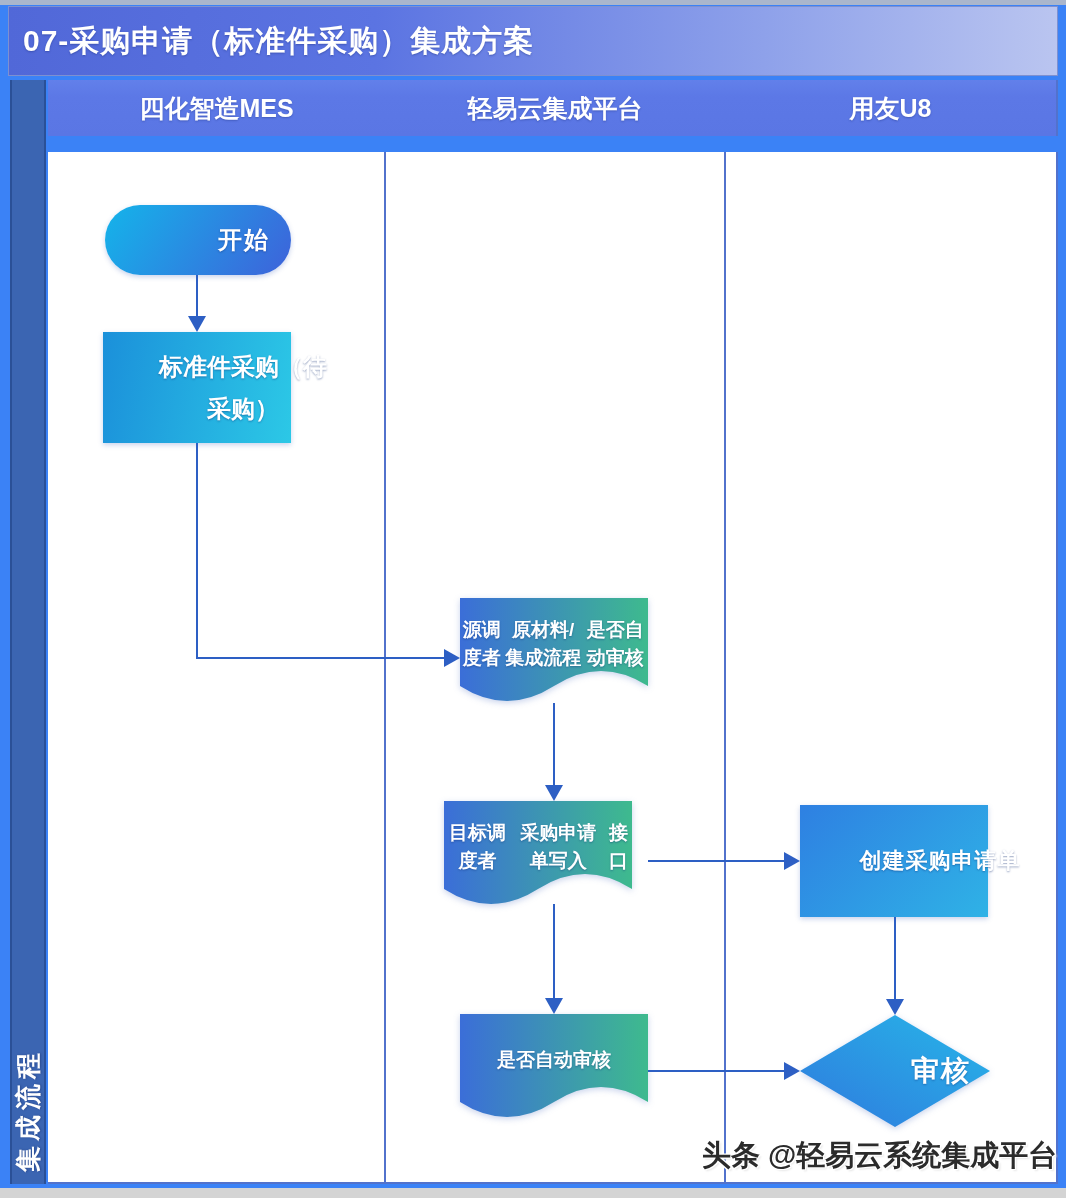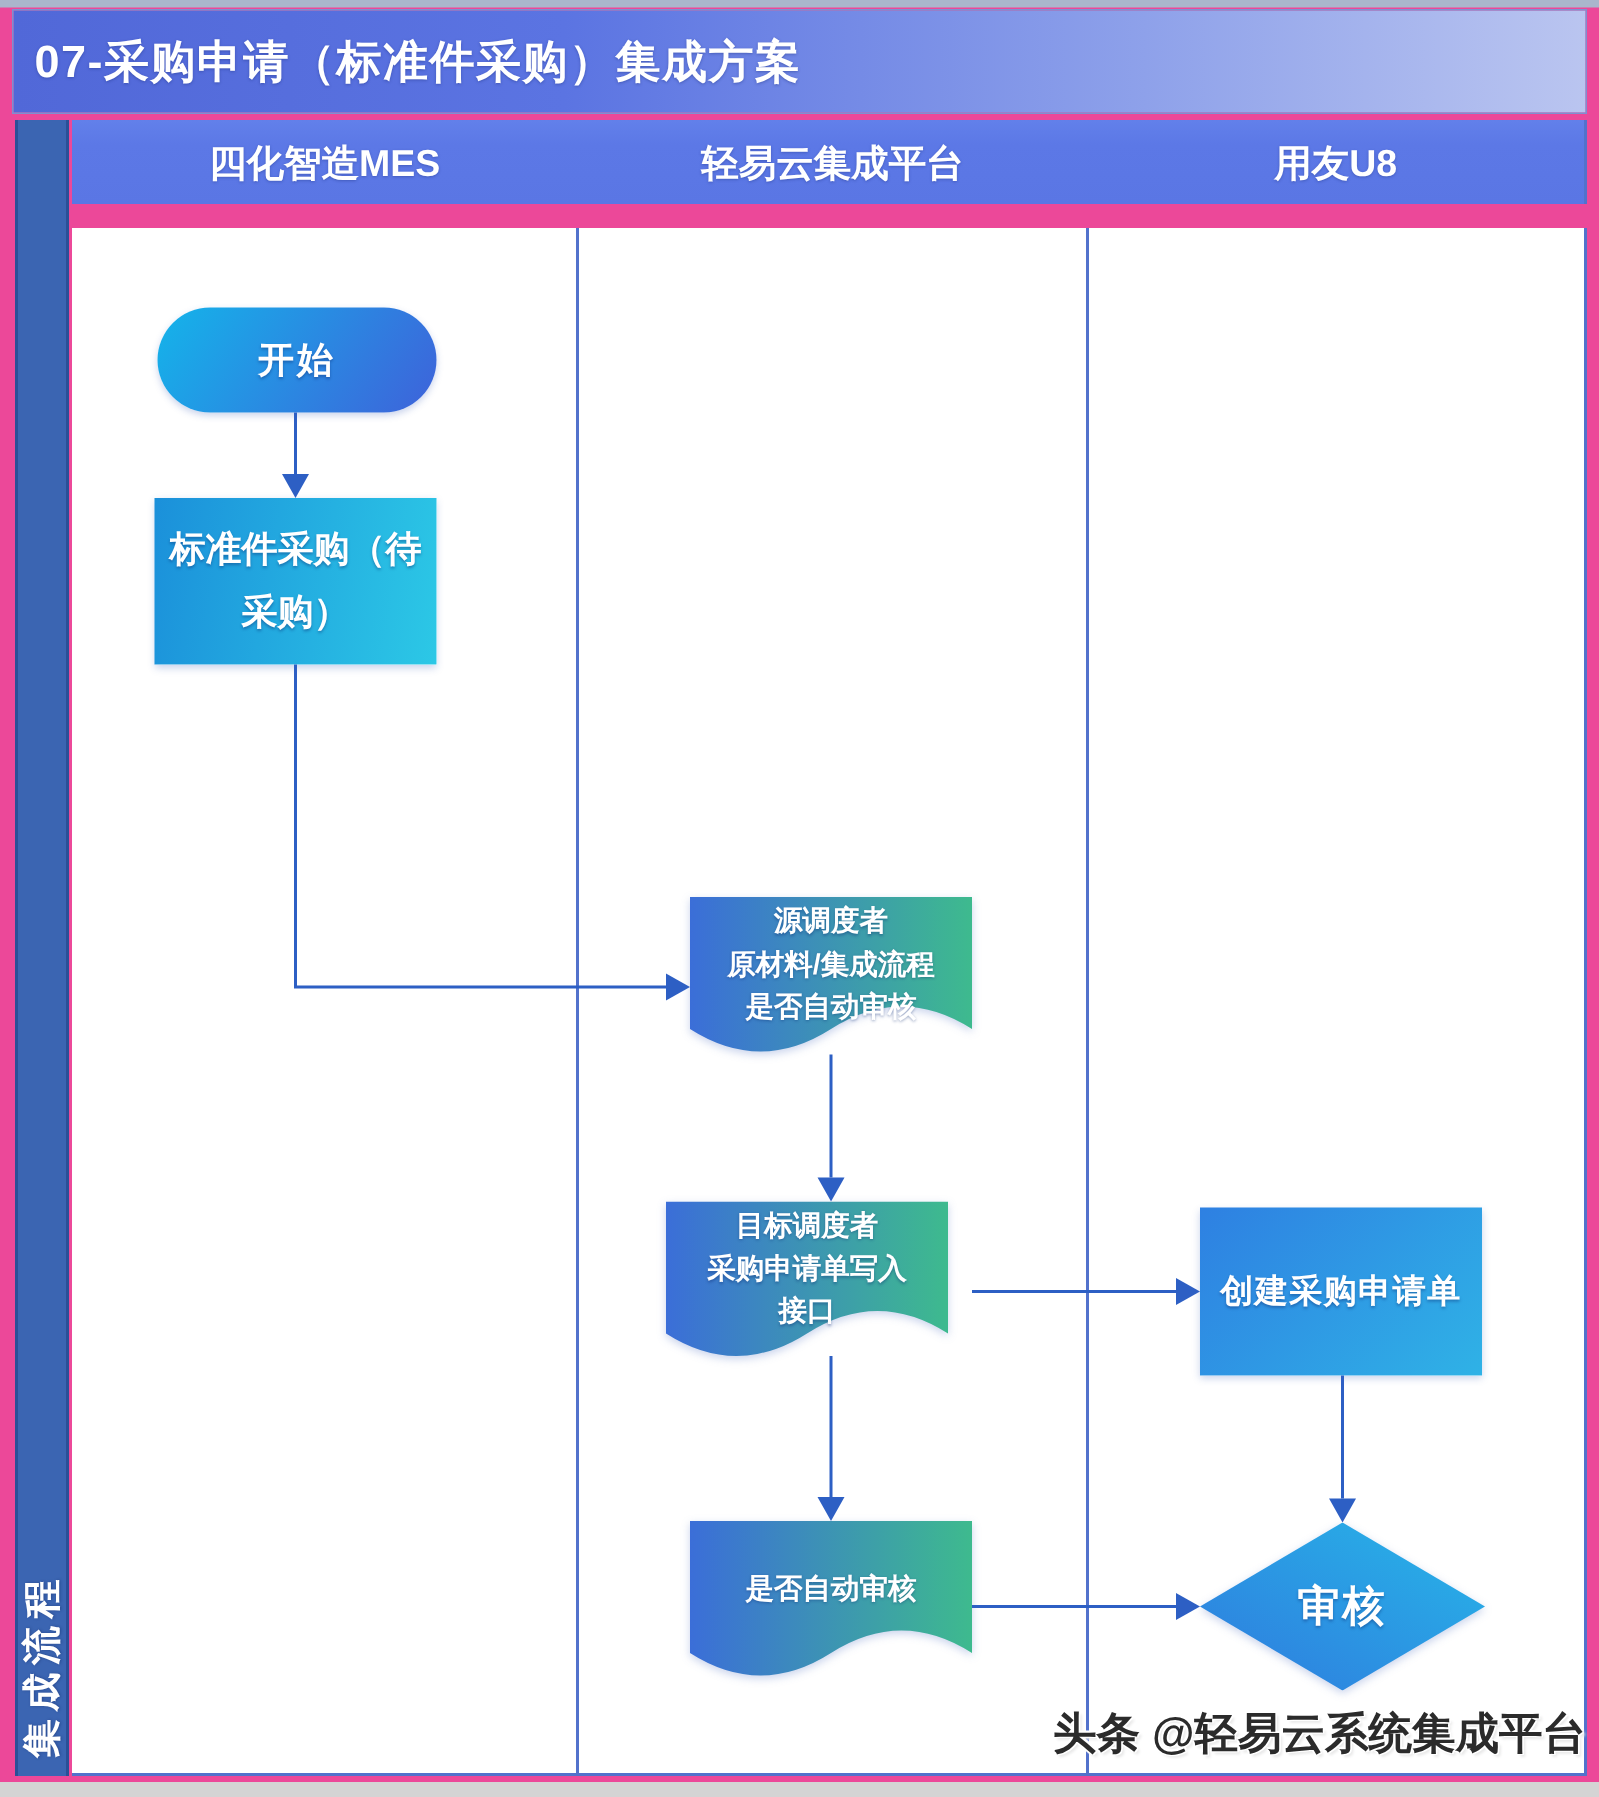--- a/index.html
+++ b/index.html
@@ -1,18 +1,18 @@
 <!DOCTYPE html>
 <html><head>
 <meta charset="utf-8">
 <style>
   html,body{margin:0;padding:0;background:#ffffff;}
   .page{
     position:relative;width:1066px;height:1198px;overflow:hidden;
-    font-family:"Liberation Sans","DejaVu Sans",sans-serif;background:#ec4899;
+    font-family:"Liberation Sans","DejaVu Sans",sans-serif;background:#3b82f6;
   }
   .top-edge{position:absolute;left:0;top:0;width:1066px;height:5px;background:#aab6cc;}
   .bottom-strip{position:absolute;left:0;top:1188px;width:1066px;height:10px;background:#d4d4d4;}
 
   .title-bar{
     position:absolute;left:8px;top:6px;width:1050px;height:70px;
     background:linear-gradient(90deg,#5168d8 0%,#5b74e2 35%,#8ea1ea 72%,#bac5f0 100%);
     border:1px solid #7e90d0;box-sizing:border-box;
     display:flex;align-items:center;
     color:#ffffff;font-size:30px;font-weight:bold;padding-left:14px;
@@ -47,21 +47,21 @@
     position:absolute;left:48px;top:152px;width:1010px;height:1032px;
     background:#ffffff;border-right:2px solid #5272cc;border-bottom:2px solid #5272cc;
     box-sizing:border-box;
   }
   .lane-divider{position:absolute;top:0;width:2px;height:1030px;background:#5272cc;}
   .lane-divider.d1{left:336px;}
   .lane-divider.d2{left:676px;}
 
   .node{position:absolute;color:#fff;font-weight:bold;
     text-shadow:0 1px 2px rgba(10,40,110,.4);}
-  .node .center{width:100%;height:100%;display:flex;align-items:center;justify-content:center;text-align:center;}
+  .node .center{width:100%;height:100%;display:flex;align-items:center;justify-content:center;text-align:center;margin-left:46px;}
 
   .pill{
     left:105px;top:205px;width:186px;height:70px;border-radius:35px;
     background:linear-gradient(125deg,#14b4ea 0%,#3e62da 100%);
     font-size:24px;letter-spacing:2px;
     box-shadow:0 2px 5px rgba(40,80,180,.25);
   }
   .rect1{
     left:103px;top:332px;width:188px;height:111px;
     background:linear-gradient(100deg,#1b90da 0%,#2cc8e6 100%);
@@ -72,21 +72,21 @@
   .rect2{
     left:800px;top:805px;width:188px;height:112px;
     background:linear-gradient(135deg,#2e80e2 0%,#2fb2e6 100%);
     font-size:22px;letter-spacing:1px;
     box-shadow:0 2px 5px rgba(40,80,180,.25);
   }
   .doc{width:188px;height:117px;}
   .doc svg{position:absolute;left:0;top:0;filter:drop-shadow(0 2px 3px rgba(40,80,180,.25));}
   .doc-text{
     position:absolute;left:0;top:0;width:188px;height:92px;
-    display:flex;flex-direction:column;align-items:center;justify-content:center;
+    display:flex;flex-direction:row;align-items:center;justify-content:center;
     font-size:19px;line-height:1.5;text-align:center;
   }
   .doc.d1{left:460px;top:598px;}
   .doc.d2{left:444px;top:801px;}
   .doc.d3{left:460px;top:1014px;}
   .diamond{left:800px;top:1015px;width:190px;height:112px;font-size:28px;letter-spacing:2px;}
   .diamond svg{position:absolute;left:0;top:0;filter:drop-shadow(0 2px 3px rgba(40,80,180,.25));}
   .diamond .center{position:absolute;left:0;top:0;}
 
   .aline{position:absolute;background:#2d5fc4;}

